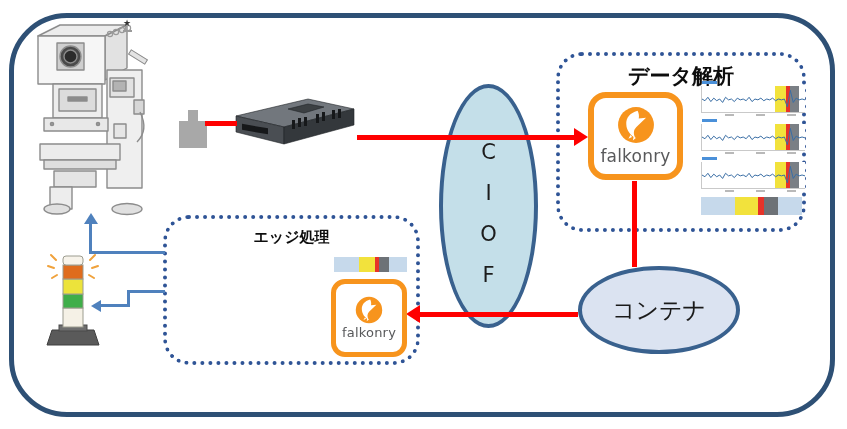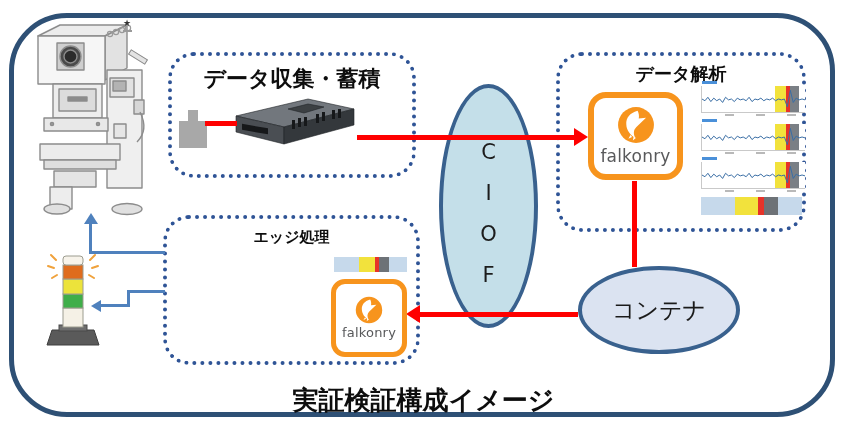--- a/index.html
+++ b/index.html
@@ -9,21 +9,21 @@
   .outer-frame { position:absolute; left:9px; top:13px; width:826px; height:404px;
     border:5px solid #2e5075; border-radius:58px; z-index:1; }
 
   
   .dotbox { position:absolute; border:4px dotted #2f5496; border-radius:26px; background:transparent; z-index:2; }
   #box-collect  { left:168px; top:52px;  width:248px; height:126px; }
   #box-analysis { left:556px; top:52px;  width:250px; height:180px; }
   #box-edge     { left:163px; top:215px; width:257px; height:150px; }
   .boxtitle { position:absolute; left:0; width:100%; text-align:center; font-weight:bold; color:#0d0d0d; }
   #box-collect .boxtitle  { top:8px;  font-size:22px; }
-  #box-analysis .boxtitle { top:6px;  font-size:18px; }
+  #box-analysis .boxtitle { top:6px;  font-size:21px; }
   #box-edge .boxtitle     { top:9px;  font-size:15px; }
 
   
   .ellipse { position:absolute; border:4px solid #39618e; border-radius:50%; z-index:3;
     display:flex; align-items:center; justify-content:center; }
   #ciof { left:439px; top:84px; width:99px; height:244px; background:#c4dfe9; }
   #ciof .letters { display:flex; flex-direction:column; align-items:center; gap:17px;
     font-size:21px; color:#1c1c1c; margin-top:14px; }
   #container-ellipse { left:578px; top:266px; width:162px; height:88px; background:#dbe3f1; }
   #container-ellipse .lbl { font-size:23px; color:#1a1a1a; font-weight:500; }
@@ -155,23 +155,20 @@
         <path d="M12 14 L7 9"></path>
           <path d="M10 22 L4 20"></path>
           <path d="M13 29 L8 32"></path>
         <path d="M46 14 L51 9"></path>
           <path d="M48 22 L54 20"></path>
           <path d="M45 29 L50 32"></path>
       </g>
     </svg>
   </div>
 
-  <div class="dotbox" id="box-collect">
-    <div class="boxtitle">データ収集・蓄積</div>
-  </div>
   <div class="artwork" id="sensor">
     <svg width="28" height="38" viewBox="0 0 28 38">
       <rect x="9" y="0" width="10" height="12" fill="#a8a8a8"></rect>
       <rect x="0" y="11" width="28" height="27" fill="#a8a8a8"></rect>
     </svg>
   </div>
   <div class="artwork" id="logger">
     <svg width="126" height="54" viewBox="0 0 126 54">
       <g stroke="#202327" stroke-width="0.6" stroke-linejoin="round">
         <polygon points="4,20 76,3 122,13 52,31" fill="#72777d"></polygon>
@@ -303,14 +300,13 @@
   <div class="arrow-l" style="left:406px; top:305px;"></div>
 
   <div class="bline" style="left:89px; top:251px; width:76px; height:3px;"></div>
   <div class="bline" style="left:89px; top:224px; width:3px; height:29px;"></div>
   <div class="barrow-up" style="left:84px; top:213px;"></div>
   <div class="bline" style="left:127px; top:290px; width:38px; height:3px;"></div>
   <div class="bline" style="left:127px; top:290px; width:3px; height:17px;"></div>
   <div class="bline" style="left:100px; top:304px; width:30px; height:3px;"></div>
   <div class="barrow-left" style="left:91px; top:300px;"></div>
 
-  <div class="main-title">実証検証構成イメージ</div>
 </div>
 
 </body></html>

